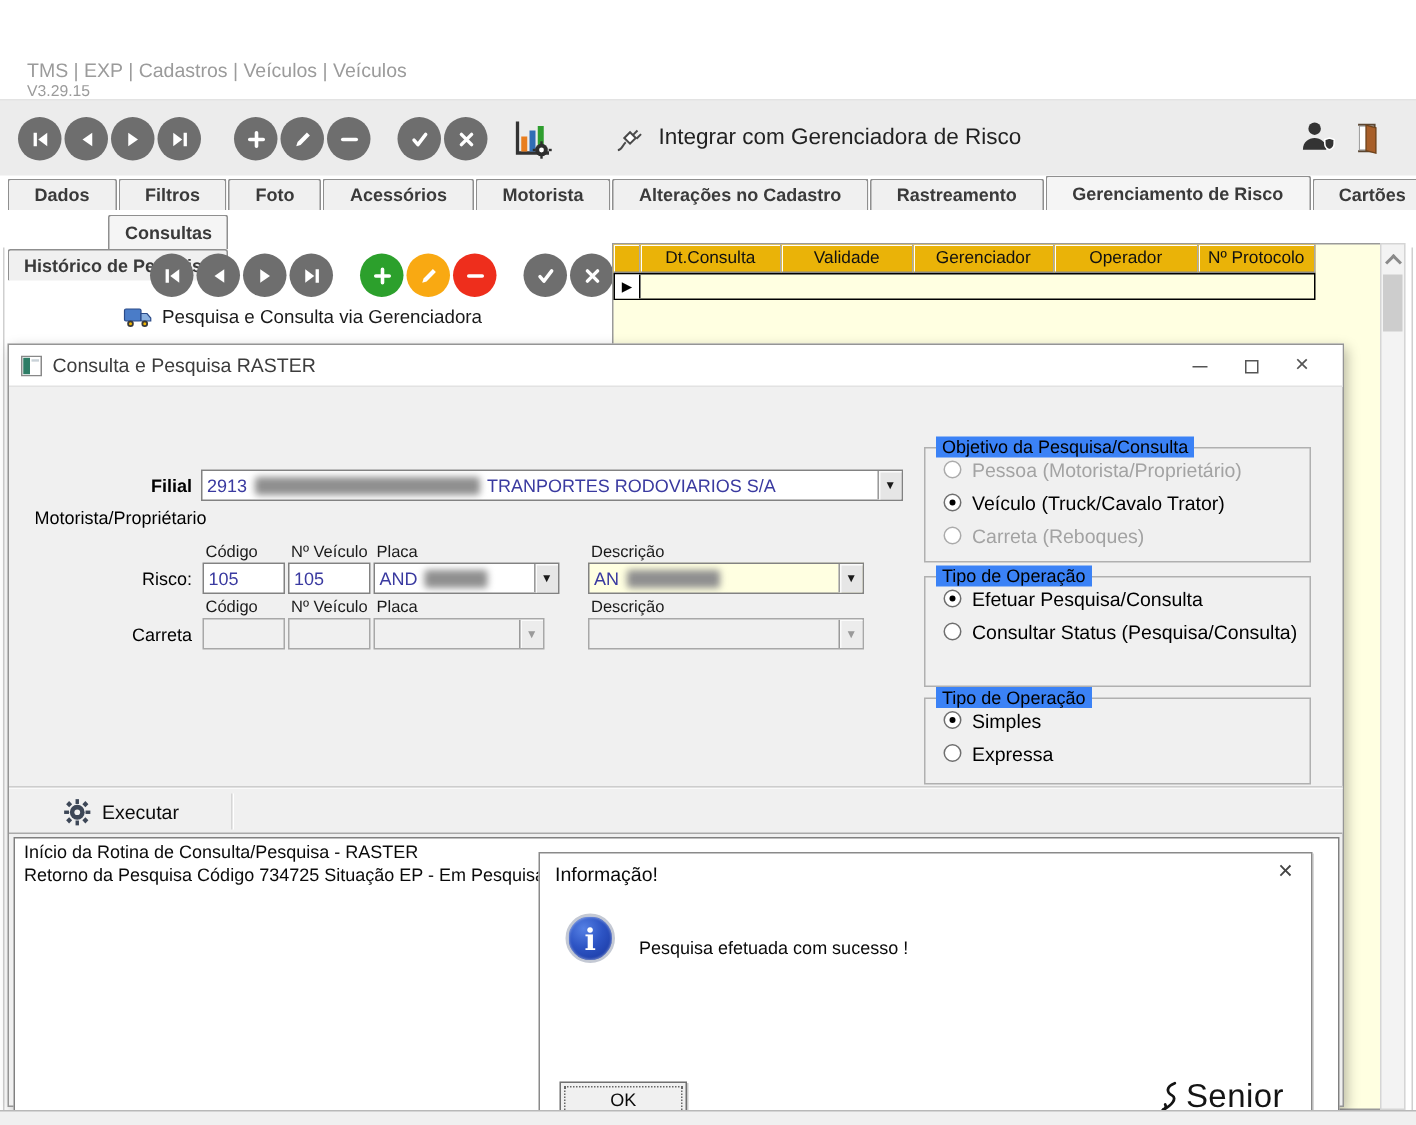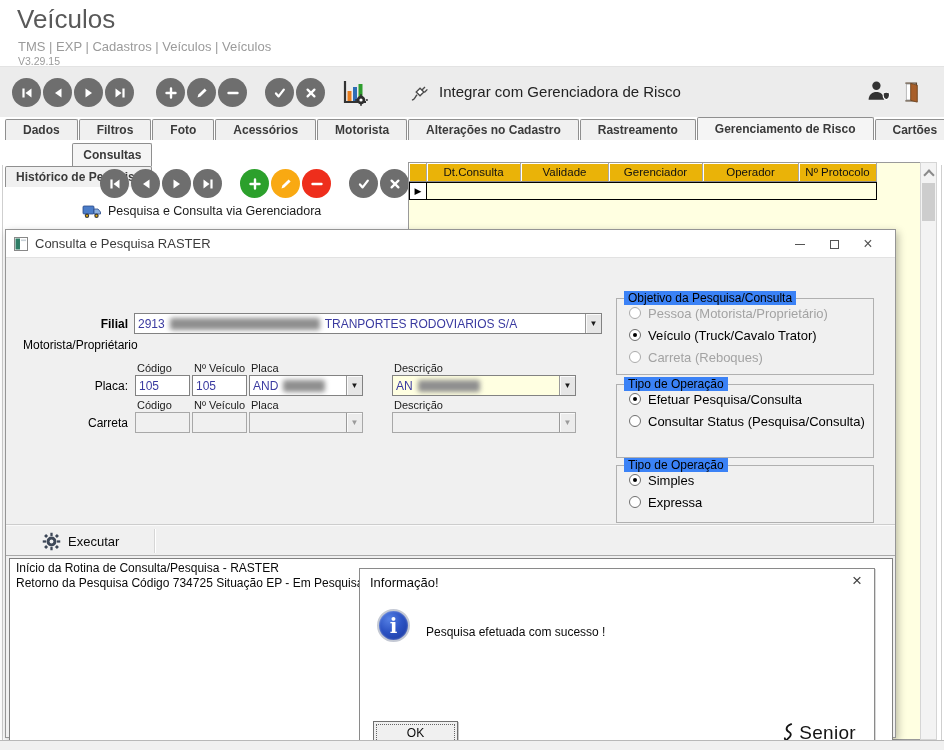--- a/index.html
+++ b/index.html
@@ -93,28 +93,27 @@
   
   .msgbox { position:absolute; left:353px; top:310px; width:516px; height:189px; background:#fff; border:1px solid #8a8a8a; box-shadow:1px 1px 0 #d8d8d8; }
   .mb-title { position:absolute; left:10px; top:6px; font-size:13px; color:#0a0a0a; }
   .mb-close { position:absolute; right:12px; top:3px; font-size:17px; color:#444; line-height:18px; }
   .info-icon { position:absolute; left:17px; top:40px; width:33px; height:33px; border-radius:50%; background:radial-gradient(circle at 35% 28%, #5580e4 0%, #2d54c4 45%, #16339b 100%); border:2px solid #c4c9d4; box-shadow:inset 0 0 2px rgba(255,255,255,.6); display:flex; align-items:center; justify-content:center; }
   .info-icon span { color:#fff; font-family:"DejaVu Serif",serif; font-weight:bold; font-size:20px; line-height:20px; }
   .mb-msg { position:absolute; left:66px; top:56px; font-size:12px; color:#0a0a0a; }
   .ok-btn { position:absolute; left:13px; bottom:11px; width:85px; height:24px; background:#f0f0f0; border:1px solid #707070; box-shadow:1px 1px 0 #c9c9c9; font-size:12px; color:#0a0a0a; display:flex; align-items:center; justify-content:center; outline:1px dotted #666; outline-offset:-4px; }
   .brand { position:absolute; right:18px; bottom:12px; display:flex; align-items:center; }
   .brand svg { width:13px; height:22px; margin-right:5px; }
-  .brand span { font-size:19px; color:#141414; letter-spacing:.3px; }
+  .brand span { font-size:22px; color:#141414; letter-spacing:.3px; }
 </style>
 </head>
 <body>
 
 <div class="screen">
 
-  <div class="page-title">Veículos</div>
   <div class="breadcrumb">TMS | EXP | Cadastros | Veículos | Veículos</div>
   <div class="version">V3.29.15</div>
 
   <div class="toolbar">
     <div class="tb-flex">
       <div class="cbtn">
           <svg viewBox="0 0 16 16">
             <rect x="3.4" y="3.5" width="2.2" height="9" fill="#fff"></rect>
             <path d="M12.5 3.5 L6.5 8 l6 4.5z" fill="#fff"></path>
           </svg>
@@ -329,24 +328,24 @@
         <span>TRANPORTES RODOVIARIOS S/A</span>
         <span class="arrow">▼</span>
       </div>
       <div class="lbl" style="left:17px; top:80px;">Motorista/Propriétario</div>
 
       <div class="collbl" style="left:131px; top:104px;">Código</div>
       <div class="collbl" style="left:188px; top:104px;">Nº Veículo</div>
       <div class="collbl" style="left:245px; top:104px;">Placa</div>
       <div class="collbl" style="left:388px; top:104px;">Descrição</div>
 
-      <div class="lbl r" style="left:58px; top:121px; width:64px;">Placa:</div>
+      <div class="lbl r" style="left:58px; top:121px; width:64px;">Risco:</div>
       <div class="field" style="left:129px; top:117px; width:55px;">105</div>
       <div class="field" style="left:186px; top:117px; width:55px;">105</div>
-      <div class="field combo" style="left:243px; top:117px; width:114px;">
+      <div class="field combo" style="left:243px; top:117px; width:124px;">
         <span>AND</span>
         <span class="redact" style="width:42px"></span>
         <span class="arrow">▼</span>
       </div>
       <div class="field combo cream" style="left:386px; top:117px; width:184px;">
         <span>AN</span>
         <span class="redact" style="width:62px"></span>
         <span class="arrow">▼</span>
       </div>
 

